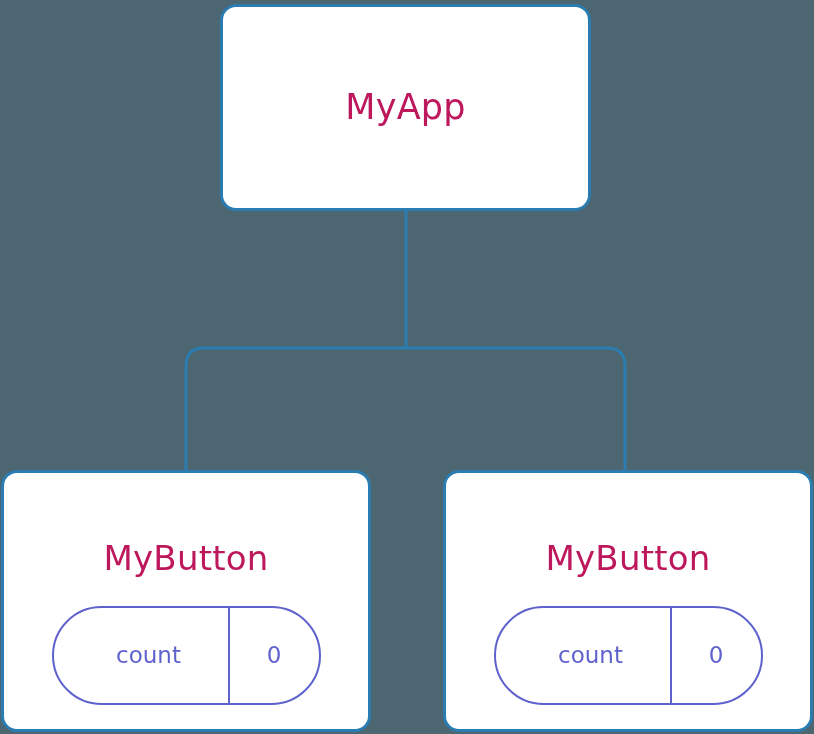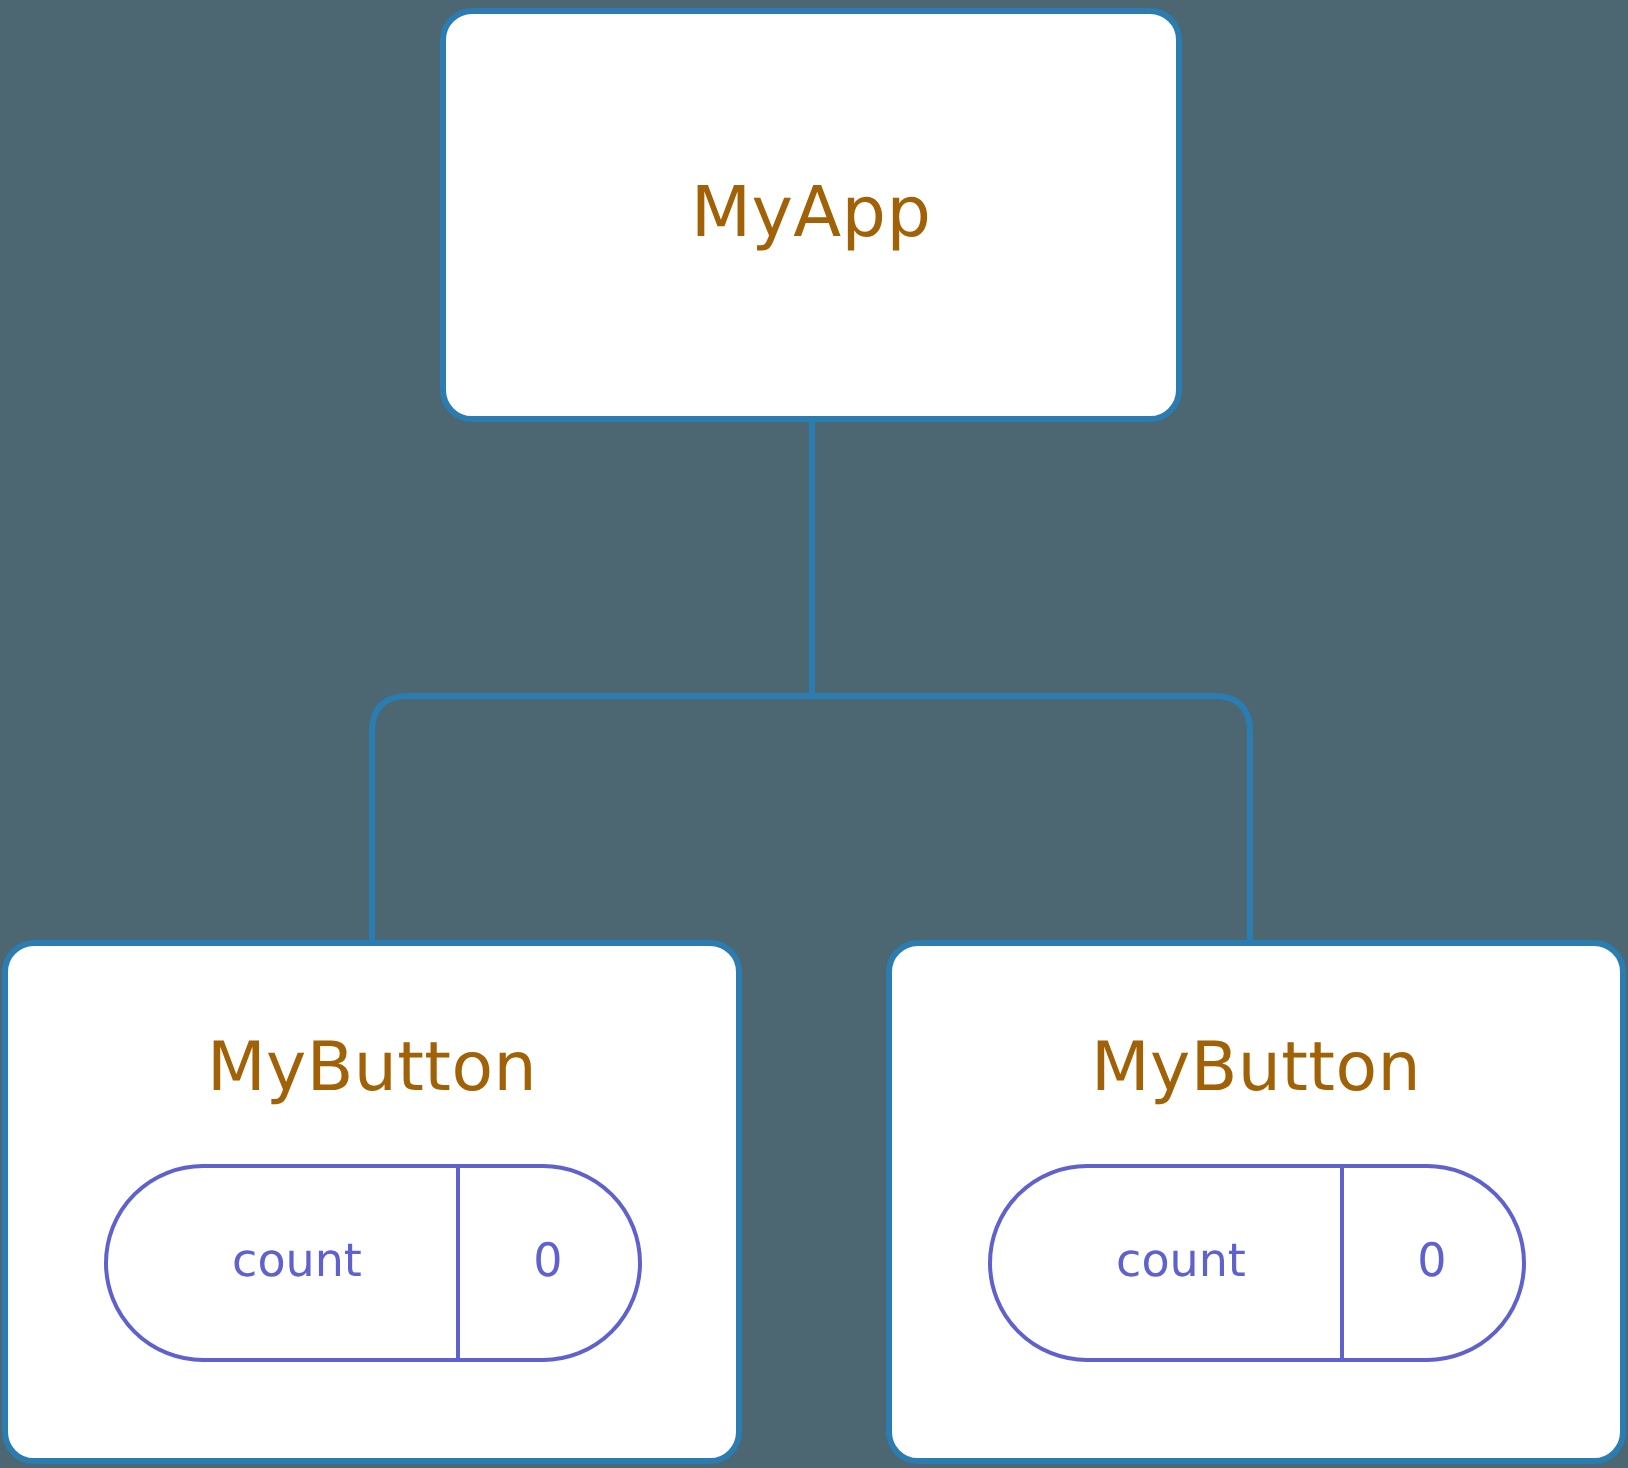--- a/index.html
+++ b/index.html
@@ -49,27 +49,27 @@
     left: 220px;
     top: 4px;
     width: 371px;
     height: 207px;
     justify-content: center;
   }
 
   .node-child {
     width: 370px;
     height: 262px;
-    padding-top: 44px;
+    padding-top: 68px;
   }
   .node-child-left  { left: 1px;   top: 470px; }
   .node-child-right { left: 443px; top: 470px; }
 
   .node-title {
-    color: #a16207;
+    color: #be185d;
     font-size: 34px;
     line-height: 1.05;
     letter-spacing: 0.2px;
     white-space: nowrap;
   }
   .node-root .node-title { font-size: 35px; }
 
   
   .state-pill {
     margin-top: 29px;

